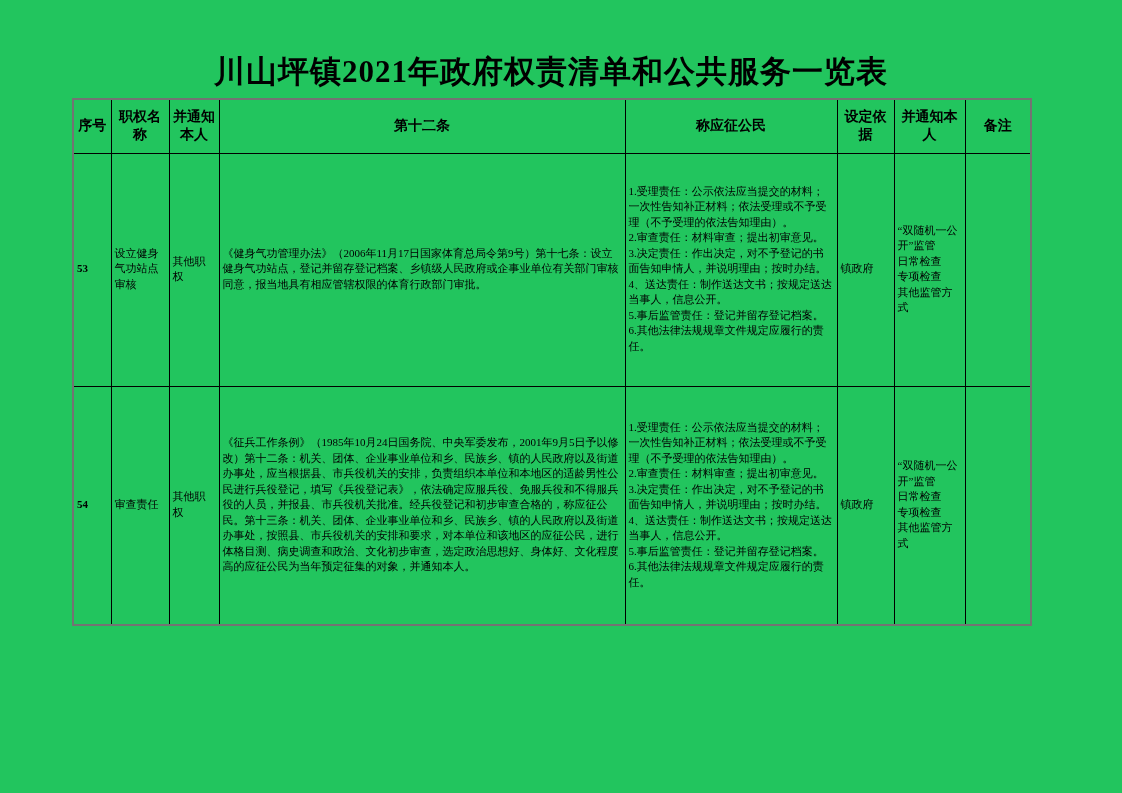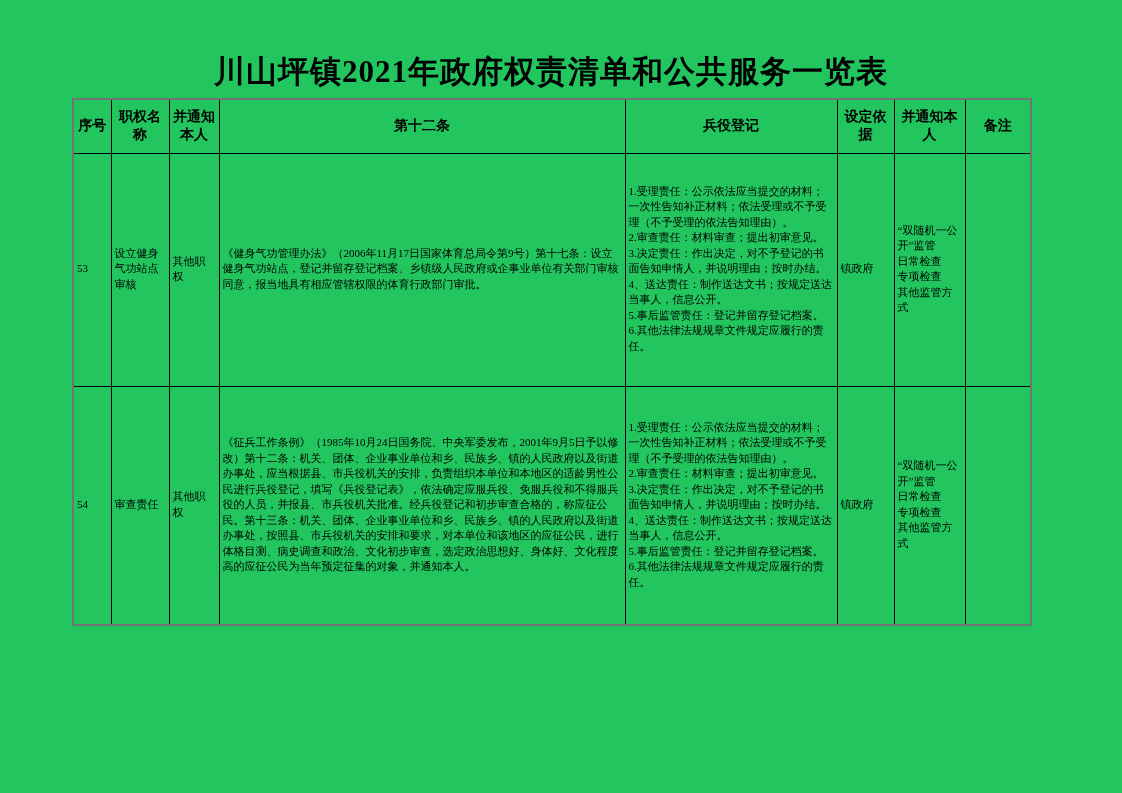--- a/index.html
+++ b/index.html
@@ -54,21 +54,21 @@
   table.grid td {
     font-size: 11px;
     line-height: 15.5px;
     padding: 1px 3px 2px 3px;
     vertical-align: middle;
     text-align: left;
   }
   tr.head-row   { height: 54px; }
   tr.row-first  { height: 233px; }
   tr.row-second { height: 239px; }
-  td.c-seq     { text-align: center; }
+  td.c-seq     { text-align: center; font-weight: bold; }
   td.c-basis   { text-align: justify; }
   td.c-duties  { vertical-align: top; white-space: pre-line; }
   td.c-subject { text-align: center; margin-top: 24px; }
   td.c-superv  { white-space: pre-line; }
 </style>
 </head>
 <body>
 
 <div class="page">
 
@@ -84,21 +84,21 @@
       <col style="width:57px">
       <col style="width:71px">
       <col style="width:66px">
     </colgroup>
     <thead>
       <tr class="head-row">
         <th>序号</th>
         <th>职权名称</th>
         <th>并通知本人</th>
         <th>第十二条</th>
-        <th>兵役登记</th>
+        <th>称应征公民</th>
         <th>设定依据</th>
         <th>并通知本人</th>
         <th>备注</th>
       </tr>
     </thead>
     <tbody>
       <tr class="row-first">
         <td class="c-seq">53</td>
         <td class="c-name">设立健身气功站点审核</td>
         <td class="c-cat">其他职权</td>

